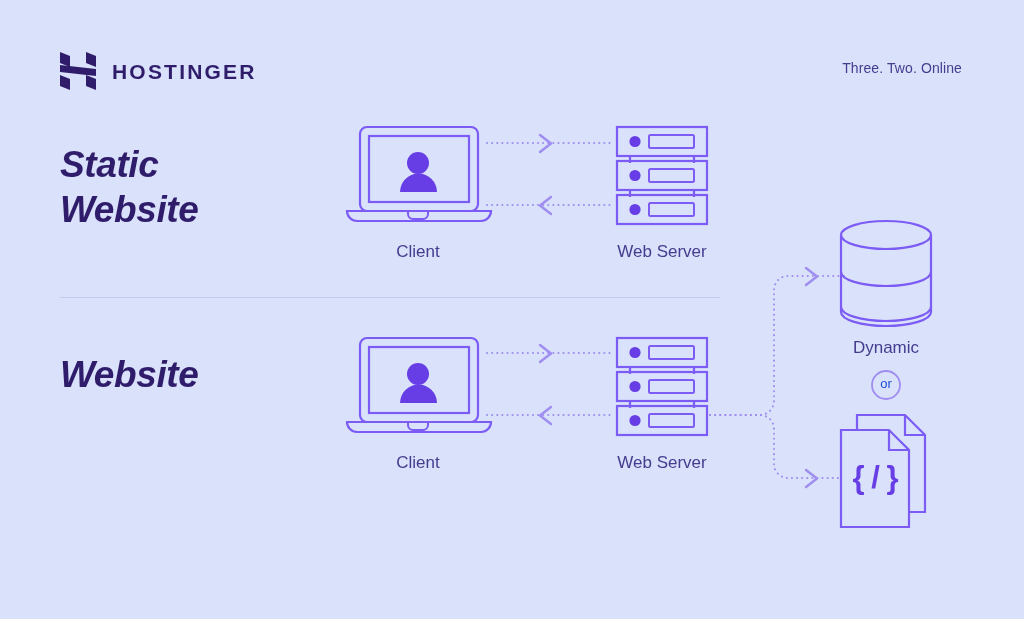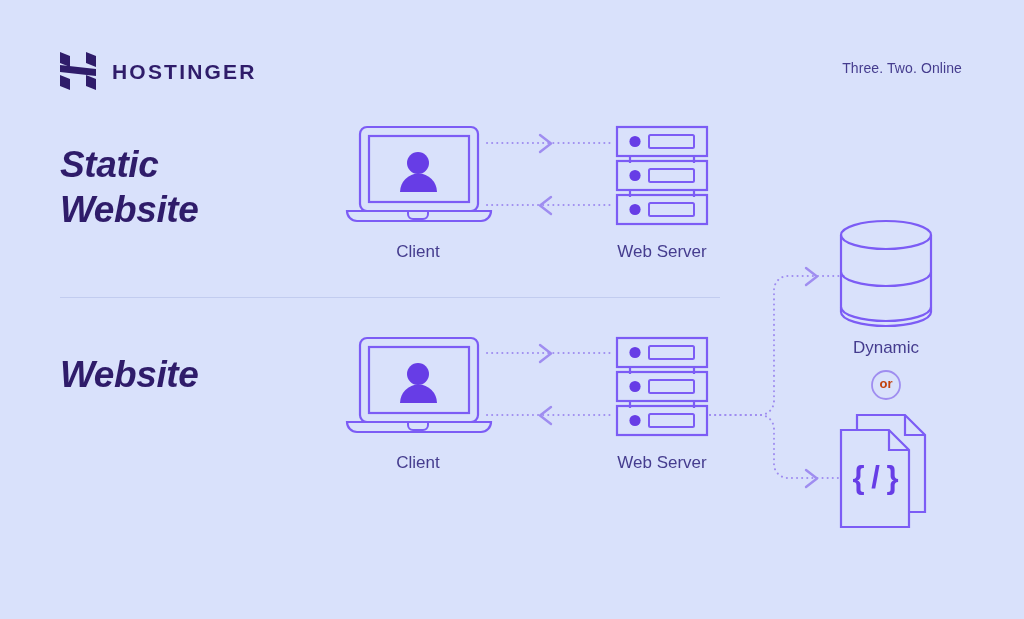--- a/index.html
+++ b/index.html
@@ -234,18 +234,18 @@
   </svg>
 
   <div class="caption" style="left:418px; top:242px;">Client</div>
   <div class="caption" style="left:662px; top:242px;">Web Server</div>
 
   <div class="caption" style="left:418px; top:453px;">Client</div>
   <div class="caption" style="left:662px; top:453px;">Web Server</div>
 
   <div class="caption" style="left:886px; top:338px;">Dynamic</div>
 
-  <div class="caption" style="left:886px; top:376px; font-size:13px; color:#c2410c;font-weight:bold;">or</div>
+  <div class="caption" style="left:886px; top:376px; font-size:13px; color:#1d4ed8;">or</div>
 
 
   <div class="caption" style="left:875px; top:460px; font-size:31px; font-weight:700; color:#673de6; letter-spacing:-1px;">{ / }</div>
 
 </div>
 
 </body></html>

